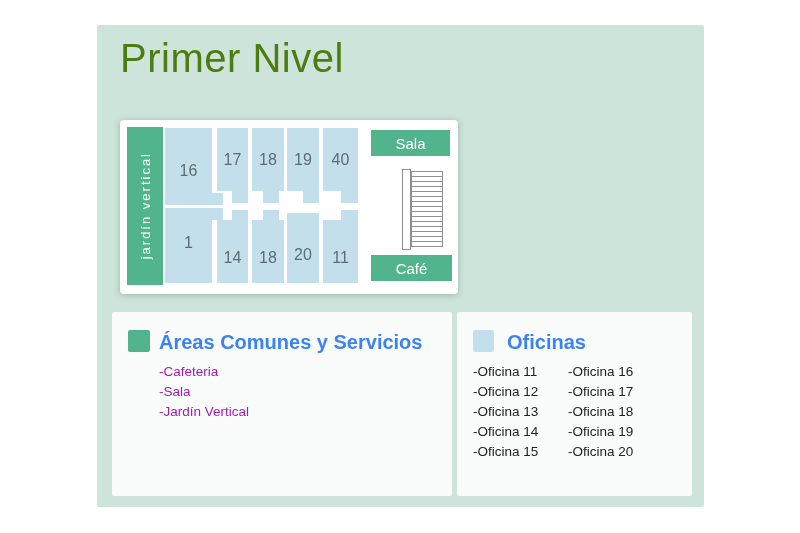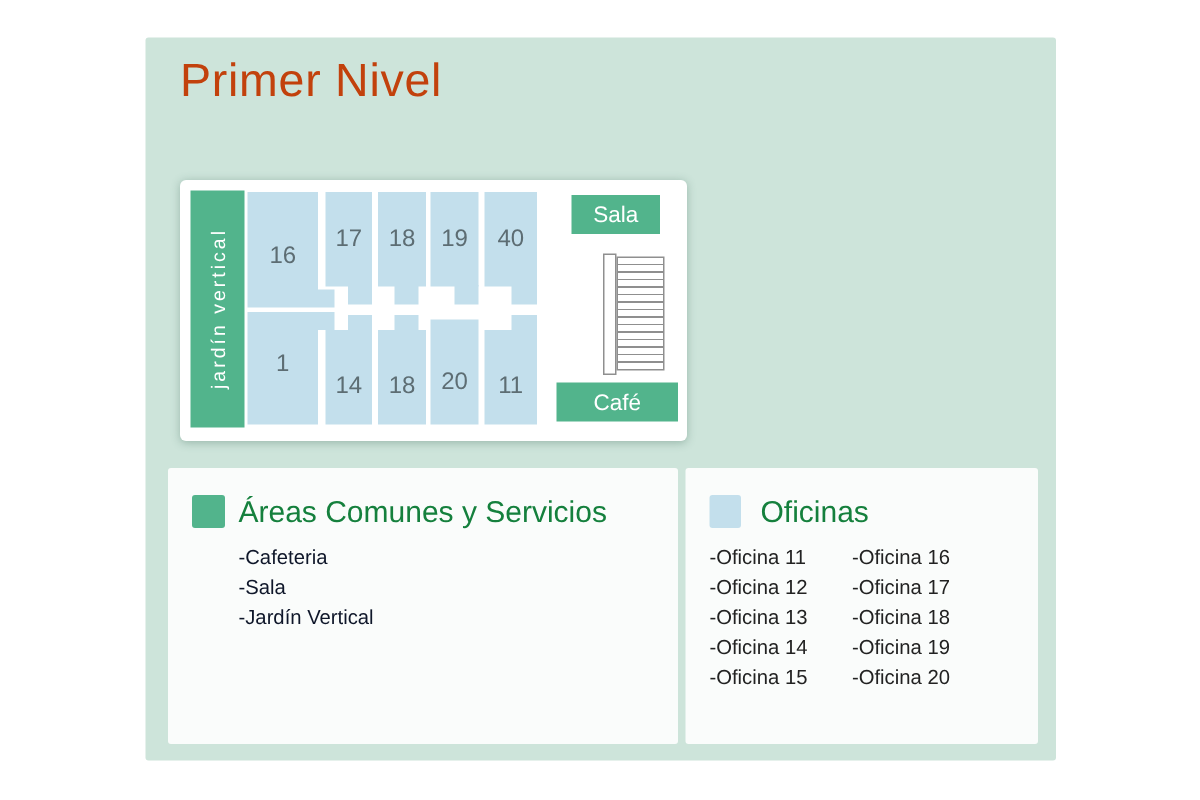--- a/index.html
+++ b/index.html
@@ -7,45 +7,45 @@
     --blue:#c3dfec;
     --mint:#cde4da;
     --panel:#fafcfb;
     --numtext:#5d6d73;
     --stair:#8f8f8f;
   }
   *{margin:0;padding:0;box-sizing:border-box;}
   body{font-family:"Liberation Sans", sans-serif;background:#ffffff;}
   .page{position:relative;width:800px;height:533px;background:#ffffff;overflow:hidden;}
   .card{position:absolute;left:97px;top:25px;width:607px;height:482px;background:var(--mint);border-radius:2px;}
-  .page-title{position:absolute;left:120px;top:36px;font-size:31px;font-weight:500;color:#c2410c;letter-spacing:0.5px;}
+  .page-title{position:absolute;left:120px;top:36px;font-size:40px;font-weight:500;color:#4d7c0f;letter-spacing:0.5px;}
 
   
   .plan{position:absolute;left:120px;top:120px;width:338px;height:174px;background:#ffffff;border-radius:4px;box-shadow:0 1px 6px rgba(90,130,115,0.45);}
   .plan *{position:absolute;}
   .garden{left:7px;top:7px;width:36px;height:158px;background:var(--green);display:flex;align-items:center;justify-content:center;}
   .garden span{position:static;writing-mode:vertical-rl;transform:rotate(180deg);color:#ffffff;font-size:13px;letter-spacing:2px;}
   .blk{background:var(--blue);display:flex;align-items:center;justify-content:center;}
   .blk .num{position:static;color:var(--numtext);font-size:16px;}
   .tab{background:var(--blue);}
   .room{background:var(--green);color:#ffffff;font-size:15px;display:flex;align-items:center;justify-content:center;}
   .stair-stringer{background:#ffffff;border:1px solid var(--stair);}
   .stair-treads{background:repeating-linear-gradient(to bottom,#ffffff 0px,#ffffff 4px,var(--stair) 4px,var(--stair) 5px);border:1px solid var(--stair);}
 
   
   .legend{position:absolute;top:312px;height:184px;background:var(--panel);border-radius:2px;}
   .legend-left{left:112px;width:340px;}
   .legend-right{left:457px;width:235px;}
   .swatch{position:absolute;top:18px;width:22px;height:22px;border-radius:2px;}
   .swatch-green{left:16px;background:var(--green);}
   .swatch-blue{left:16px;width:21px;background:var(--blue);}
-  .legend-title{position:absolute;top:17px;font-size:20px;color:#15803d;font-weight:400;line-height:26px;}
+  .legend-title{position:absolute;top:17px;font-size:20px;color:#3b82f6;font-weight:700;line-height:26px;}
   .legend-left .legend-title{left:47px;}
   .legend-right .legend-title{left:50px;}
-  .legend-items{position:absolute;left:47px;top:50px;font-size:13.5px;color:#0f172a;line-height:20px;}
+  .legend-items{position:absolute;left:47px;top:50px;font-size:13.5px;color:#a21caf;line-height:20px;}
   .office-col{position:absolute;top:50px;font-size:13.5px;color:#222222;line-height:20px;}
   .office-col.c1{left:16px;}
   .office-col.c2{left:111px;}
 </style>
 </head>
 <body>
 
 <div class="page">
   <div class="card"></div>
 
@@ -98,21 +98,21 @@
 
     <div class="blk" style="left:167px;top:93px;width:32px;height:70px;padding-top:14px">
         <span class="num">20</span>
       </div>
 
     <div class="blk" style="left:203px;top:100px;width:35px;height:63px;padding-top:12px">
         <span class="num">11</span>
       </div>
     <div class="tab" style="left:221px;top:90px;width:17px;height:13px"></div>
 
-    <div class="room" style="left:261px;top:10px;width:59px;height:26px">
+    <div class="room" style="left:251px;top:10px;width:79px;height:26px">
         <span style="position:static">Sala</span>
       </div>
     <div class="room" style="left:251px;top:135px;width:81px;height:26px">
         <span style="position:static">Café</span>
       </div>
 
     <div class="stair-stringer" style="left:282px;top:49px;width:9px;height:81px"></div>
     <div class="stair-treads" style="left:291px;top:51px;width:32px;height:76px"></div>
   </div>
 

